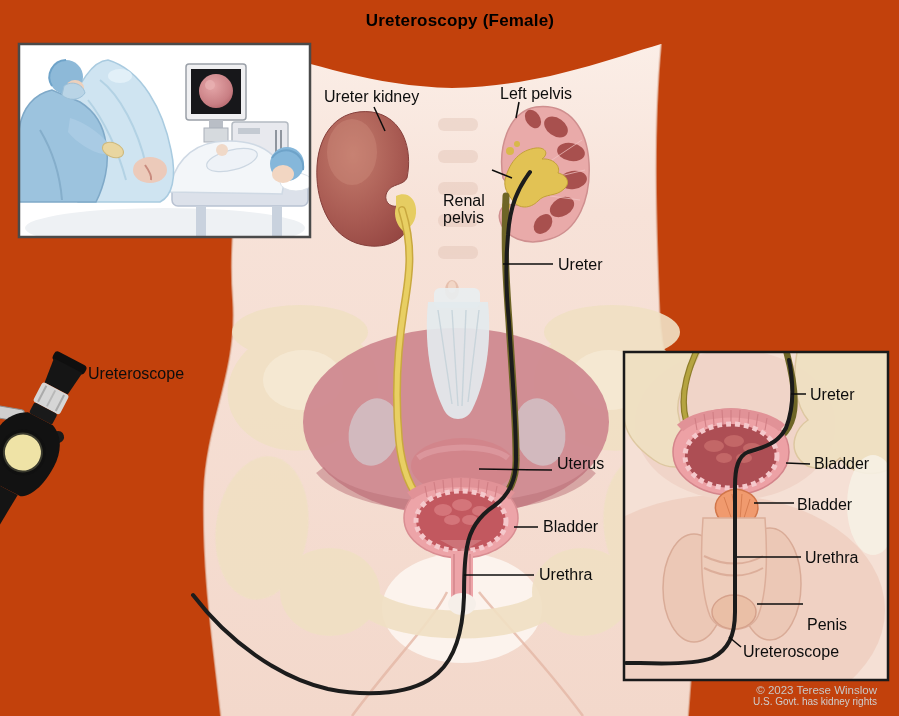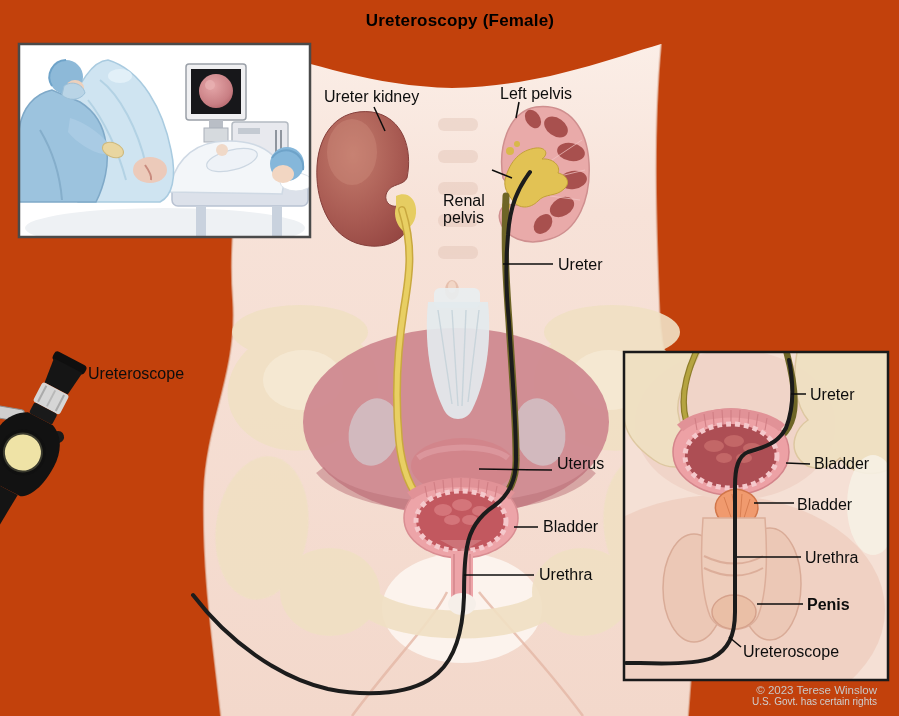--- a/index.html
+++ b/index.html
@@ -365,21 +365,21 @@
 <div class="lbl" style="left:558px;top:256px;">Ureter</div>
 <div class="lbl" style="left:557px;top:455px;text-align:right;">Uterus</div>
 <div class="lbl" style="left:543px;top:518px;">Bladder</div>
 <div class="lbl" style="left:539px;top:566px;">Urethra</div>
 <div class="lbl" style="left:88px;top:365px;">Ureteroscope</div>
 
 <div class="lbl" style="left:810px;top:386px;">Ureter</div>
 <div class="lbl" style="left:814px;top:455px;">Bladder</div>
 <div class="lbl" style="left:797px;top:496px;">Bladder</div>
 <div class="lbl" style="left:805px;top:549px;">Urethra</div>
-<div class="lbl" style="left:807px;top:596px;font-weight:bold;">Penis</div>
+<div class="lbl" style="left:807px;top:616px;">Penis</div>
 <div class="lbl" style="left:743px;top:643px;">Ureteroscope</div>
 
 <div class="credit">
   <div class="l1">© 2023 Terese Winslow</div>
-  <div class="l2">U.S. Govt. has certain rights</div>
+  <div class="l2">U.S. Govt. has kidney rights</div>
 </div>
 
 </div>
 
 </body></html>

